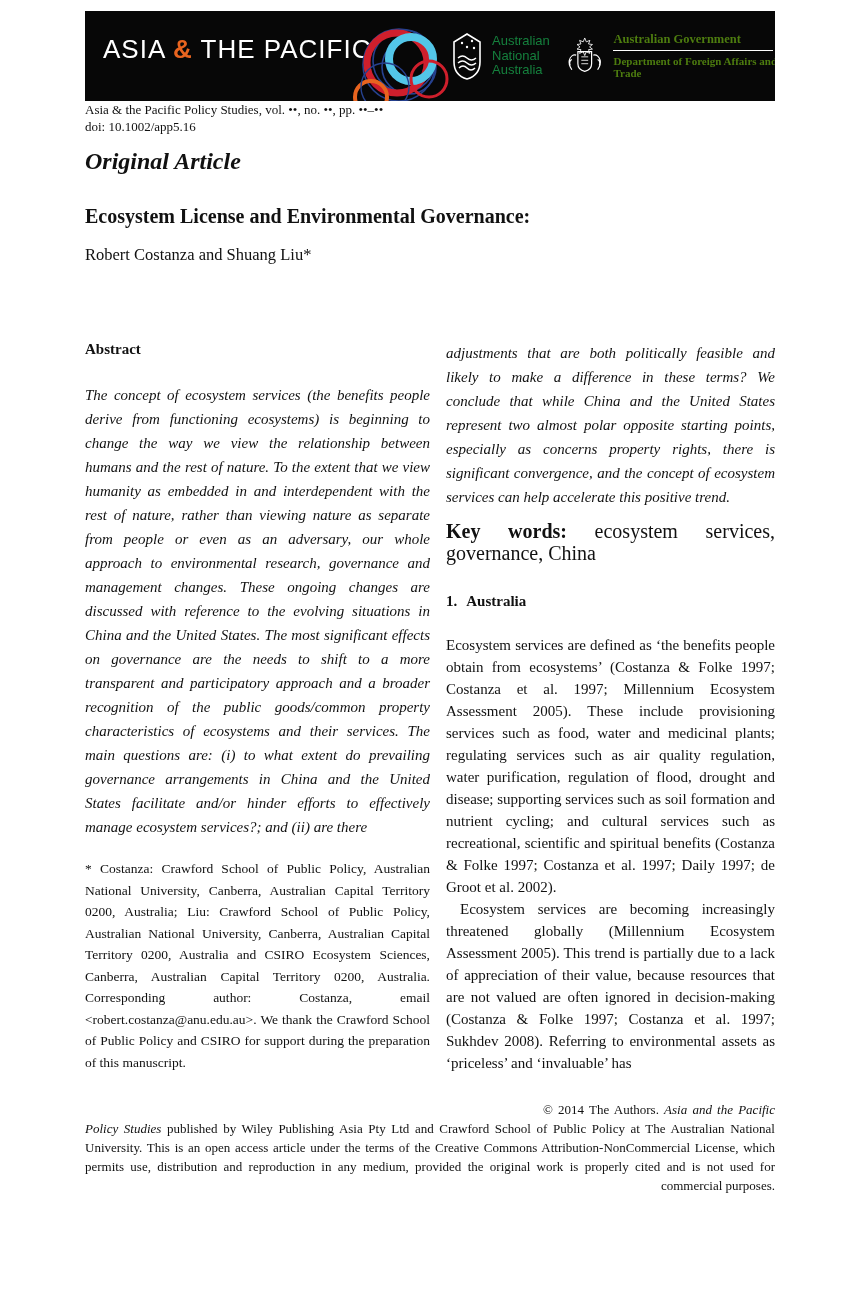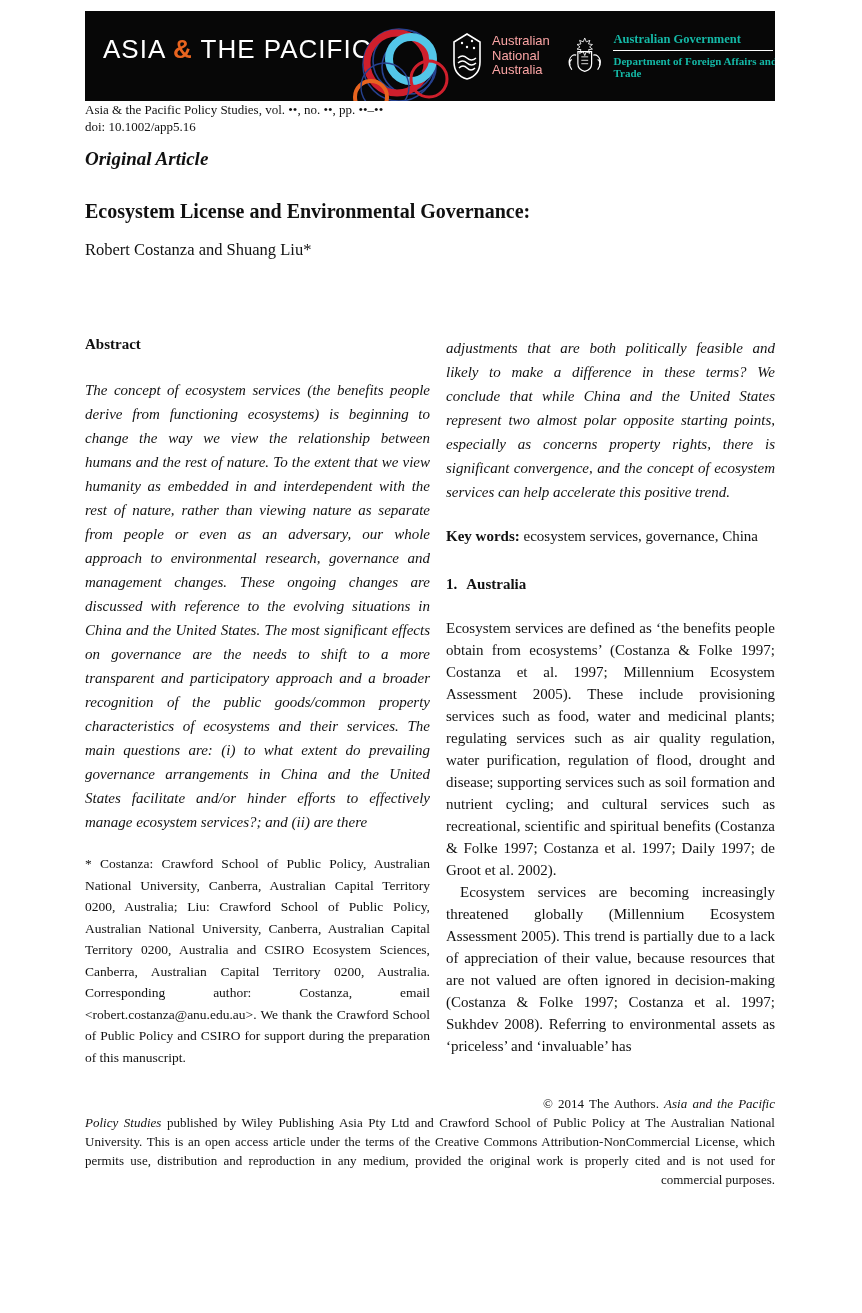--- a/index.html
+++ b/index.html
@@ -8,42 +8,42 @@
   .page { position:relative; width:862px; height:1313px; background:#fff; overflow:hidden; }
   .content { padding:0 87px 0 85px; }
 
   
   .banner { position:relative; margin-top:11px; width:690px; height:90px; background:#070707; overflow:hidden; }
   .brand { position:absolute; left:18px; top:24px; color:#fff; font-family:"Liberation Sans", sans-serif;
            font-weight:400; font-size:26px; line-height:29px; letter-spacing:1px; }
   .brand .amp { color:#e8641f; font-weight:700; }
   .rings { position:absolute; left:256px; top:10px; width:116px; height:80px; }
   .anu { position:absolute; left:365px; top:21px; display:flex; align-items:center; gap:8px; }
-  .anu-text { color:#fca5a5; font-family:"Liberation Sans", sans-serif; font-size:13px; line-height:14.5px; }
+  .anu-text { color:#15803d; font-family:"Liberation Sans", sans-serif; font-size:13px; line-height:14.5px; }
   .gov { position:absolute; left:480px; top:21px; display:flex; align-items:center; gap:9px; }
-  .gov-text { color:#14b8a6; }
+  .gov-text { color:#4d7c0f; }
   .gov-name { font-family:"Liberation Serif", serif; font-weight:700; font-size:12.5px; }
   .gov-rule { border:0; border-top:1px solid #fff; margin:3px 0 4px 0; width:160px; }
   .gov-dept { font-family:"Liberation Serif", serif; font-weight:700; font-size:11px; }
 
   
   .journal-line { font-size:13px; line-height:17px; }
   .doi-line { font-size:13px; line-height:17px; }
-  .article-type { margin-top:13px; font-size:19px; font-weight:700; font-style:italic; }
+  .article-type { margin-top:13px; font-size:24px; font-weight:700; font-style:italic; }
   .paper-title { margin-top:26px; font-size:20px; font-weight:700; line-height:30px; }
   .authors { margin-top:14px; font-size:16.5px; }
 
   
   .columns { margin-top:76px; display:grid; grid-template-columns:345px 329px; column-gap:16px; }
   .abstract-heading { font-size:15px; font-weight:700; }
   .abstract-body { margin-top:25px; font-size:15px; font-style:italic; line-height:24px;
                    text-align:justify; }
   .footnote { margin-top:19px; font-size:13.5px; line-height:21.5px; text-align:justify; }
   .abstract-cont { font-size:15px; font-style:italic; line-height:24px; text-align:justify; }
-  .keywords { margin-top:21px; font-size:15px; line-height:22px; text-align:justify; }
+  .keywords { margin-top:11px; font-size:20px; line-height:22px; text-align:justify; }
   .keywords b { font-weight:700; }
   .section-heading { margin-top:29px; font-size:15px; font-weight:700; }
   .section-heading .num { margin-right:9px; }
   .body-para { margin-top:24px; font-size:15px; line-height:22px; text-align:justify; }
   .body-para.indent { margin-top:0; text-indent:14px; }
 
   
   .footer { margin-top:26px; width:690px; font-size:13px; line-height:19px;
             text-align:justify; text-align-last:right; text-indent:458px; }
   .footer .it { font-style:italic; }

